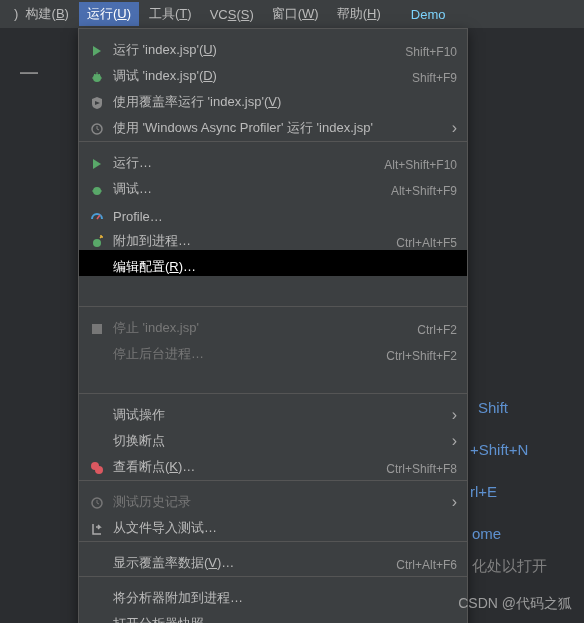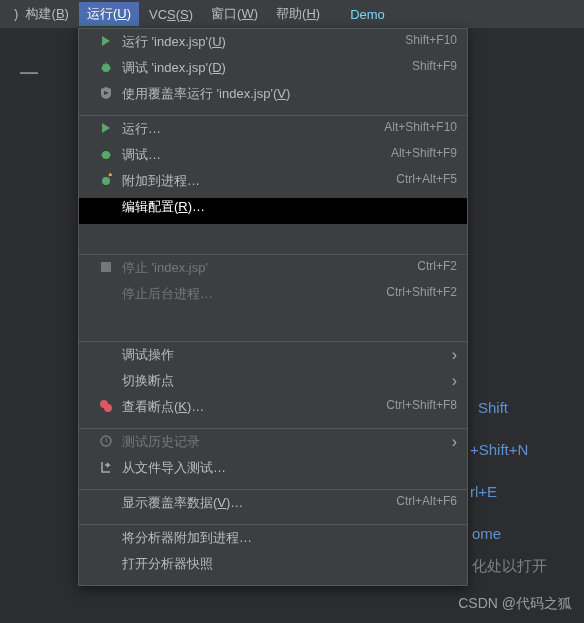--- a/index.html
+++ b/index.html
@@ -40,23 +40,23 @@
       top: 28px;
       left: 78px;
       width: 390px;
       background: #3c3f41;
       border: 1px solid #555;
       box-shadow: 0 4px 12px rgba(0,0,0,0.5);
       padding: 4px 0;
     }
     .menu-item {
       display: flex;
-      align-items: flex-start;
+      align-items: flex-end;
       height: 26px;
-      padding: 0 10px 0 17px;
+      padding: 0 10px 0 8px;
       color: #bbbbbb;
       cursor: pointer;
       position: relative;
     }
     .menu-item.highlighted {
       background: #000000;
       color: #ffffff;
     }
     .menu-item.disabled { color: #777; cursor: default; }
     .menu-item.submenu::after {
@@ -102,20 +102,21 @@
       font-weight: bold;
     }
     svg { display: block; }
   </style>
 </head>
 <body>
 
 <div class="menubar">
   <div class="menu-top">)&nbsp;&nbsp;<span>构建(</span><span class="mnemonic">B</span><span>)</span></div>
   <div class="menu-top active"><span>运行(</span><span class="mnemonic">U</span><span>)</span></div>
+  <div class="menu-top"><span>工具(</span><span class="mnemonic">T</span><span>)</span></div>
   <div class="menu-top"><span>VC</span><span class="mnemonic">S</span><span>(</span><span class="mnemonic">S</span><span>)</span></div>
   <div class="menu-top"><span>窗口(</span><span class="mnemonic">W</span><span>)</span></div>
   <div class="menu-top"><span>帮助(</span><span class="mnemonic">H</span><span>)</span></div>
   <div class="menu-top demo">Demo</div>
 </div>
 
 <div class="sidebar-dash">—</div>
 
 <div class="dropdown">
 
@@ -147,20 +148,29 @@
   <div class="menu-item">
     <span class="icon-slot">
         <svg width="14" height="14">
           <path d="M7 1 L12 3 L12 8 Q12 12 7 13 Q2 12 2 8 L2 3 Z" fill="#888"></path>
           <path d="M5 5 L10 7 L5 9 Z" fill="#3c3f41"></path>
         </svg>
       </span>
     <span class="label"><span>使用覆盖率运行  'index.jsp'(</span><span class="mnemonic">V</span><span>)</span></span>
   </div>
 
+  <div class="menu-item submenu">
+    <span class="icon-slot">
+        <svg width="14" height="14">
+          <circle cx="7" cy="7" r="5" fill="none" stroke="#888" stroke-width="1.5"></circle>
+          <path d="M7 4 L7 7 L9 8" stroke="#888" fill="none"></path>
+        </svg>
+      </span>
+    <span class="label">使用 'Windows Async Profiler' 运行  'index.jsp'</span>
+  </div>
 
   <div class="separator"></div>
 
   <div class="menu-item">
     <span class="icon-slot">
         <svg width="12" height="12">
           <path d="M2 1 L10 6 L2 11 Z" fill="#59a869"></path>
         </svg>
       </span>
     <span class="label">运行…</span>
@@ -172,20 +182,29 @@
         <svg width="14" height="14">
           <circle cx="7" cy="8" r="4" fill="#59a869"></circle>
           <line x1="2" y1="8" x2="4" y2="8" stroke="#59a869"></line>
           <line x1="10" y1="8" x2="12" y2="8" stroke="#59a869"></line>
         </svg>
       </span>
     <span class="label">调试…</span>
     <span class="shortcut">Alt+Shift+F9</span>
   </div>
 
+  <div class="menu-item">
+    <span class="icon-slot">
+        <svg width="14" height="14">
+          <path d="M2 10 A5 5 0 0 1 12 10" fill="none" stroke="#4a9ed8" stroke-width="2"></path>
+          <line x1="7" y1="10" x2="10" y2="6" stroke="#db5860" stroke-width="1.5"></line>
+        </svg>
+      </span>
+    <span class="label">Profile…</span>
+  </div>
 
   <div class="menu-item">
     <span class="icon-slot">
         <svg width="14" height="14">
           <circle cx="7" cy="8" r="4" fill="#59a869"></circle>
           <path d="M10 3 L12 1 M11 2 L13 2 M11 2 L11 0" stroke="#e8b33a" stroke-width="1.5"></path>
         </svg>
       </span>
     <span class="label">附加到进程…</span>
     <span class="shortcut">Ctrl+Alt+F5</span>

